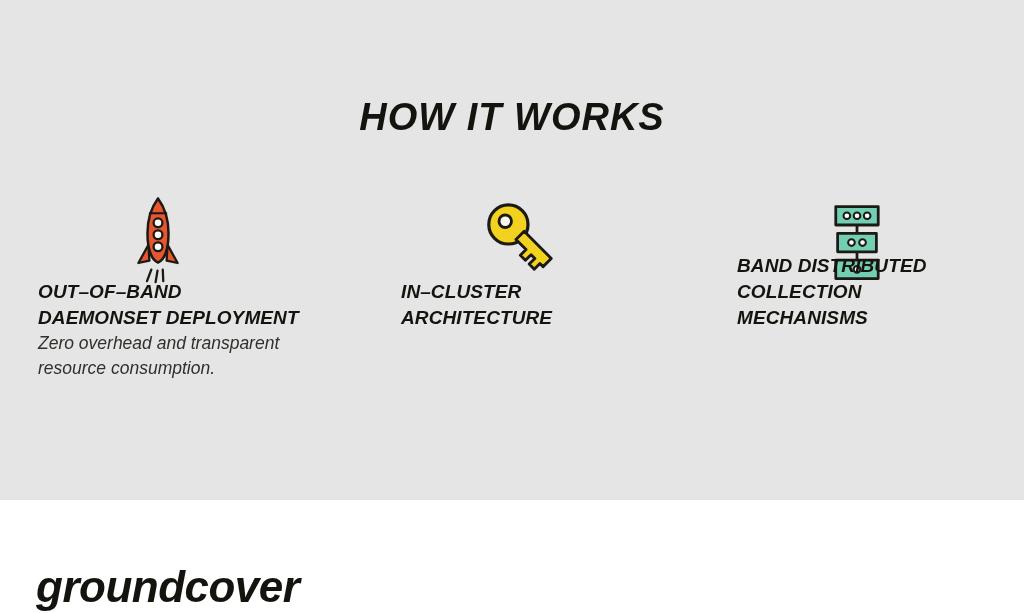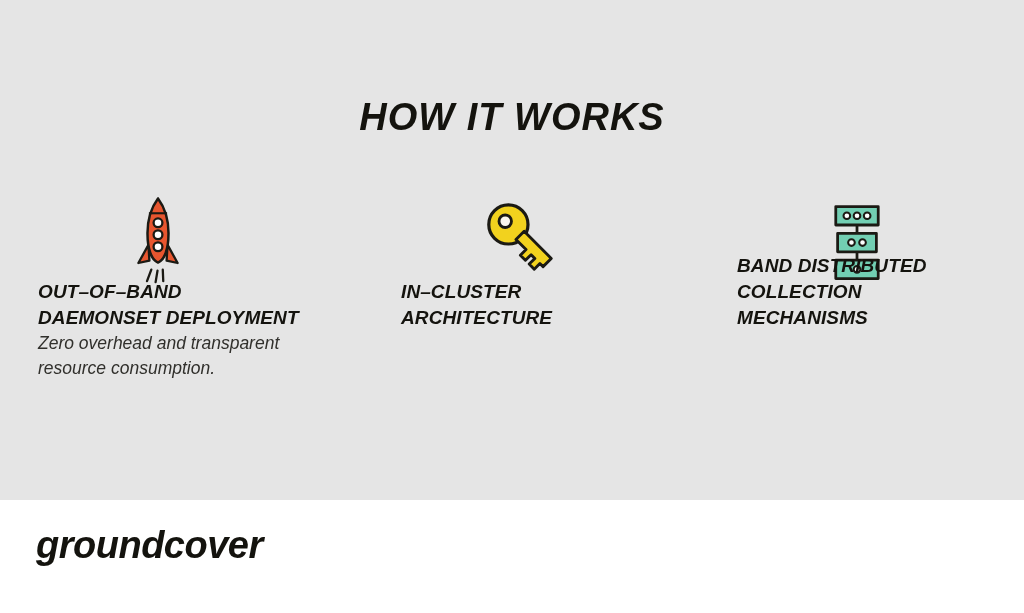--- a/index.html
+++ b/index.html
@@ -58,22 +58,22 @@
   .feature-body {
     margin-top: 0;
     font-size: 17.5px;
     line-height: 25px;
     font-weight: 400;
     color: #31302c;
   }
   .logo {
     position: absolute;
     left: 36px;
-    top: 526px;
-    font-size: 38px;
+    top: 565px;
+    font-size: 44px;
     line-height: 1;
     font-weight: 700;
     letter-spacing: -0.5px;
     color: #14130e;
   }
   .outline { stroke: #1b1a14; }
 </style>
 </head>
 <body>
 

